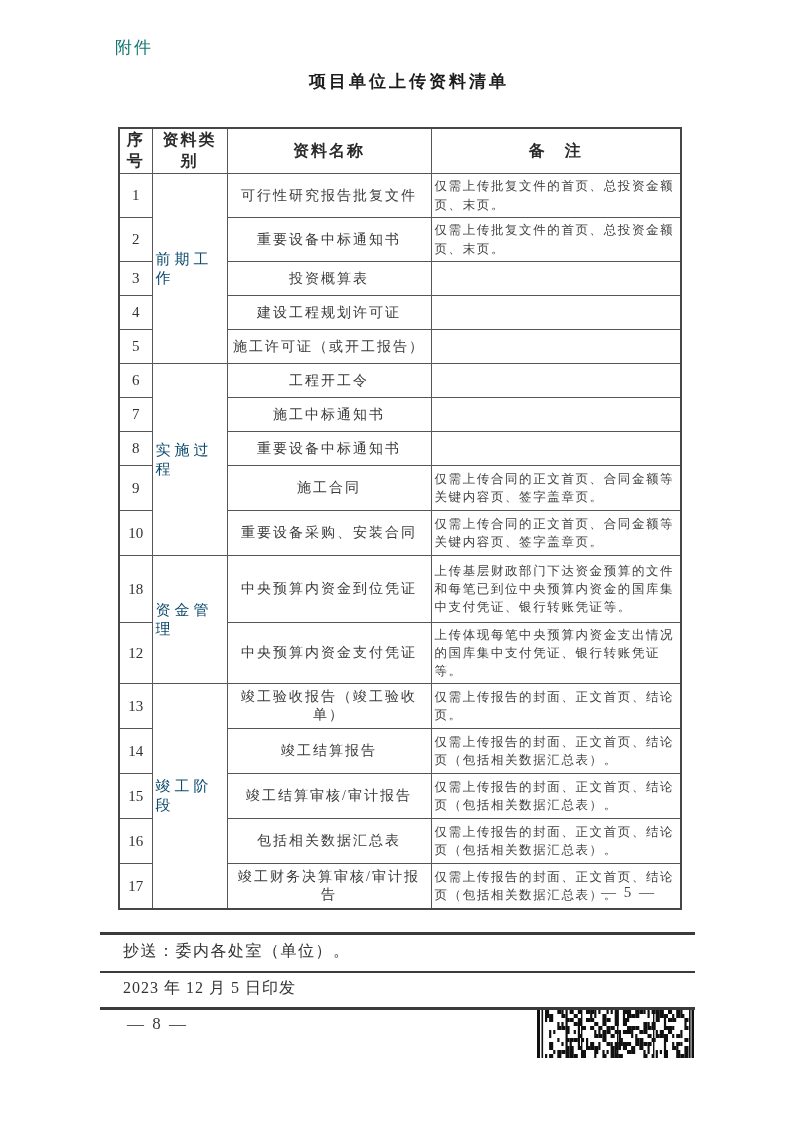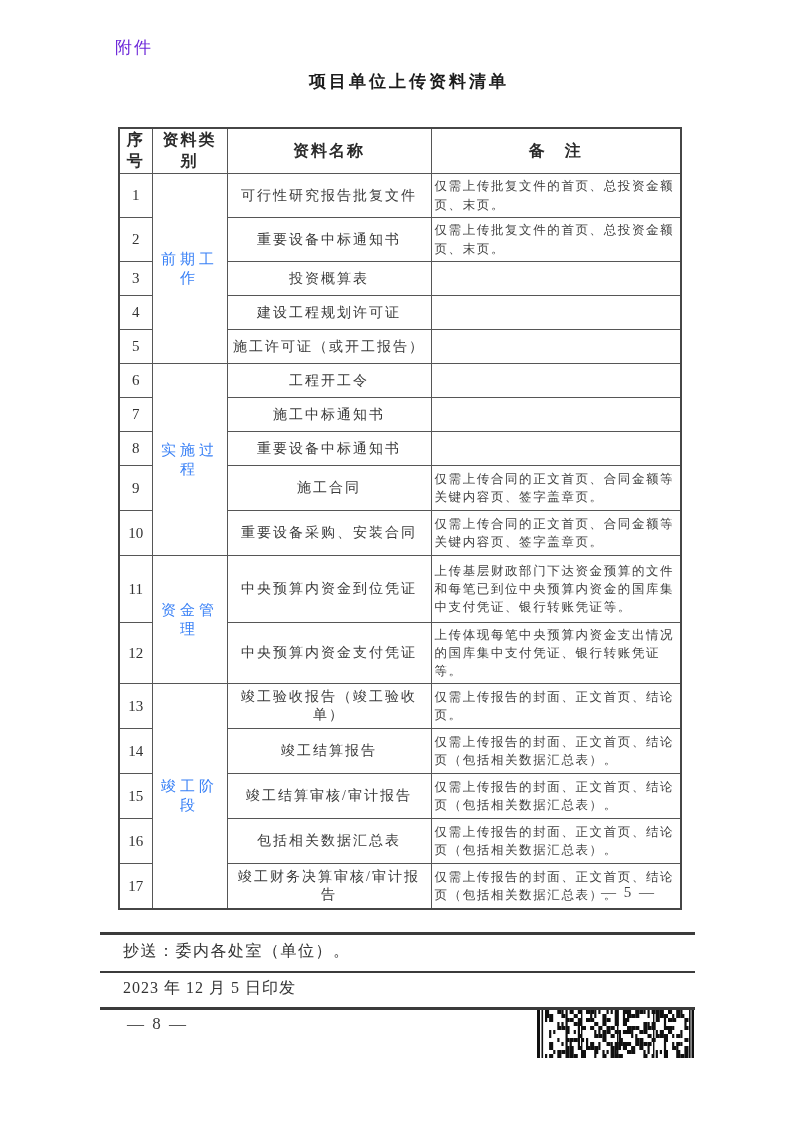--- a/index.html
+++ b/index.html
@@ -7,21 +7,21 @@
     position:relative;
     width:794px;height:1123px;
     margin:0 auto;
     background:#ffffff;
     font-family:"Liberation Serif","DejaVu Serif",serif;
     color:#3a3a3a;
     overflow:hidden;
   }
   .attachment{
     position:absolute;left:115px;top:36px;
-    font-size:17px;color:#6d28d9;letter-spacing:2px;
+    font-size:17px;color:#0f766e;letter-spacing:2px;
   }
   .doc-title{
     position:absolute;left:0;top:70px;width:100%;
     text-align:center;font-size:17px;font-weight:bold;
     color:#1c1c1c;letter-spacing:3px;margin:0;padding-left:12px;
   }
   table.materials{
     position:absolute;left:118px;top:127px;width:562px;
     border-collapse:collapse;table-layout:fixed;
   }
@@ -37,22 +37,22 @@
   table.materials{border:2px solid #464646;}
   table.materials th{
     height:28px;font-size:16px;font-weight:bold;
     color:#2a2a2a;letter-spacing:2px;text-align:center;
   }
   td.seq{
     text-align:center;vertical-align:middle;
     font-size:15px;color:#333;
   }
   td.cat{
-    text-align:center;vertical-align:middle;
-    font-size:15px;letter-spacing:4px;color:#3b82f6;
+    text-align:left;vertical-align:middle;
+    font-size:15px;letter-spacing:4px;color:#0c4a6e;
     padding:0 2px;
   }
   td.mat-name{
     text-align:center;vertical-align:middle;
     font-size:14px;letter-spacing:2px;color:#3a3a3a;
   }
   td.remark{
     text-align:left;vertical-align:middle;
     font-size:12.5px;letter-spacing:1.6px;line-height:1.45;
     color:#3f3f3f;padding:2px 5px;
@@ -165,21 +165,21 @@
           <td class="seq">9</td>
           <td class="mat-name">施工合同</td>
           <td class="remark">仅需上传合同的正文首页、合同金额等关键内容页、签字盖章页。</td>
         </tr>
         <tr class="row-10">
           <td class="seq">10</td>
           <td class="mat-name">重要设备采购、安装合同</td>
           <td class="remark">仅需上传合同的正文首页、合同金额等关键内容页、签字盖章页。</td>
         </tr>
         <tr class="row-11">
-          <td class="seq">11</td>
+          <td class="seq">18</td>
           <td class="cat" rowspan="2">资金管理</td>
           <td class="mat-name">中央预算内资金到位凭证</td>
           <td class="remark">上传基层财政部门下达资金预算的文件和每笔已到位中央预算内资金的国库集中支付凭证、银行转账凭证等。</td>
         </tr>
         <tr class="row-12">
           <td class="seq">12</td>
           <td class="mat-name">中央预算内资金支付凭证</td>
           <td class="remark">上传体现每笔中央预算内资金支出情况的国库集中支付凭证、银行转账凭证等。</td>
         </tr>
         <tr class="row-13">

